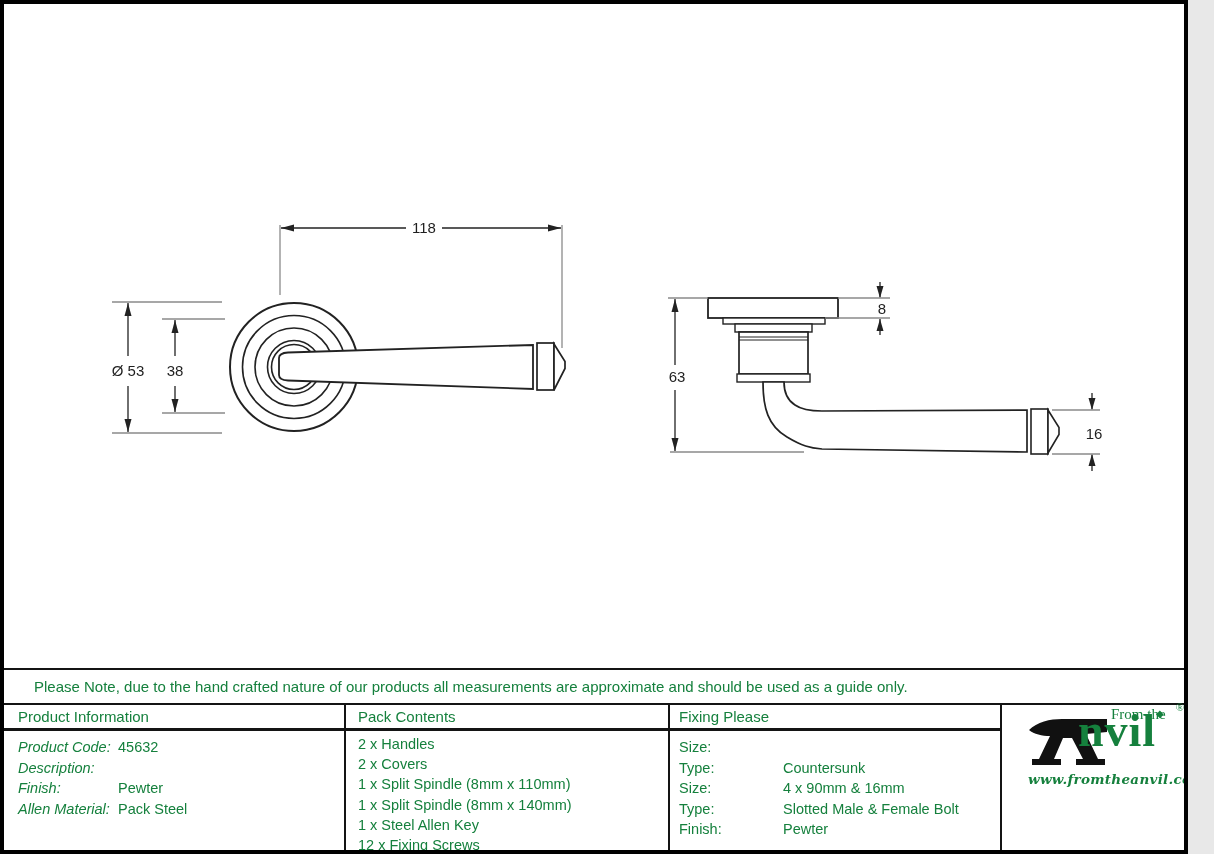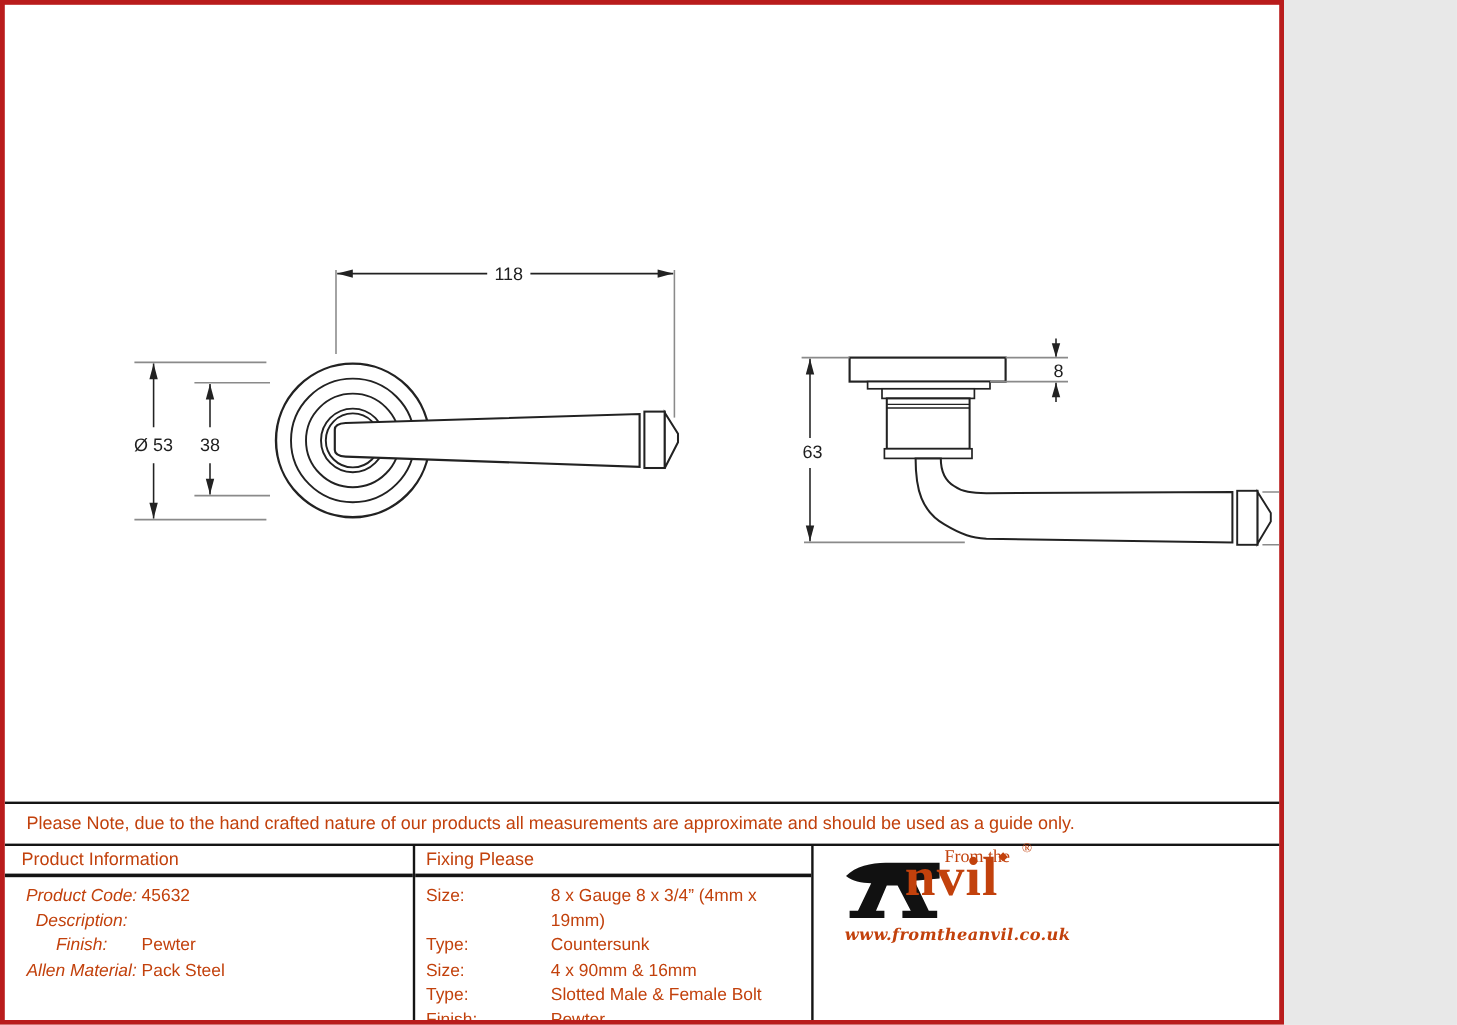--- a/index.html
+++ b/index.html
@@ -1,41 +1,41 @@
 <!DOCTYPE html>
 <html><head>
 <meta charset="utf-8">
 <style>
   html,body{margin:0;padding:0;background:#e8e8e8;}
   .page{
     position:relative;
-    width:1070px;height:854px;
+    width:1188px;height:854px;
     box-sizing:border-box;
     background:#fff;
-    border:4px solid #b91c1c;
+    border:4px solid #000000;
     font-family:"Liberation Sans",sans-serif;
-    color:#c2410c;
+    color:#15803d;
     overflow:hidden;
   }
   .drawing-svg{position:absolute;top:0;left:0;}
   svg text{font-family:"Liberation Sans",sans-serif;font-size:15px;fill:#1f1f1f;}
   .note-bar{
     position:absolute;top:664px;left:0;width:1206px;height:37px;
     box-sizing:border-box;
     border-top:2px solid #141414;border-bottom:2px solid #141414;
     display:flex;align-items:center;
-    padding-left:18px;font-size:15px;
+    padding-left:30px;font-size:15px;
   }
   .spec-table{
     position:absolute;top:701px;left:0;width:1206px;height:145px;
     display:flex;box-sizing:border-box;
   }
   .col{box-sizing:border-box;height:100%;}
   .col + .col{border-left:2px solid #141414;}
-  .col-product{width:340px;text-align:center;}
+  .col-product{width:340px;}
   .col-pack{width:324px;}
   .col-screws{width:332px;}
   .col-logo{width:210px;display:flex;align-items:flex-start;justify-content:center;}
   .col-header{
     box-sizing:border-box;height:26px;
     border-bottom:3px solid #141414;
     display:flex;align-items:center;
     padding-left:14px;font-size:15px;
   }
   .col-body{padding-top:6px;font-size:14.5px;}
@@ -216,29 +216,41 @@
           <span class="kv-label">Finish:</span>
           <span class="kv-value">Pewter</span>
         </div>
         <div class="kv-row">
           <span class="kv-label">Allen Material:</span>
           <span class="kv-value">Pack Steel</span>
         </div>
       </div>
     </div>
 
+    <div class="col col-pack">
+      <div class="col-header">
+        <span>Pack Contents</span>
+      </div>
+      <div class="col-body">
+        <div class="list-item">2 x Handles</div>
+        <div class="list-item">2 x Covers</div>
+        <div class="list-item">1 x Split Spindle (8mm x 110mm)</div>
+        <div class="list-item">1 x Split Spindle (8mm x 140mm)</div>
+        <div class="list-item">1 x Steel Allen Key</div>
+        <div class="list-item">12 x Fixing Screws</div>
+      </div>
+    </div>
 
     <div class="col col-screws">
       <div class="col-header">
         <span>Fixing Please</span>
       </div>
       <div class="col-body">
         <div class="kv-row">
           <span class="kv-label">Size:</span>
-          <span class="kv-value">8 x Gauge 8 x 3/4” (4mm x 19mm)</span>
         </div>
         <div class="kv-row">
           <span class="kv-label">Type:</span>
           <span class="kv-value">Countersunk</span>
         </div>
         <div class="kv-row">
           <span class="kv-label">Size:</span>
           <span class="kv-value">4 x 90mm &amp; 16mm</span>
         </div>
         <div class="kv-row">

